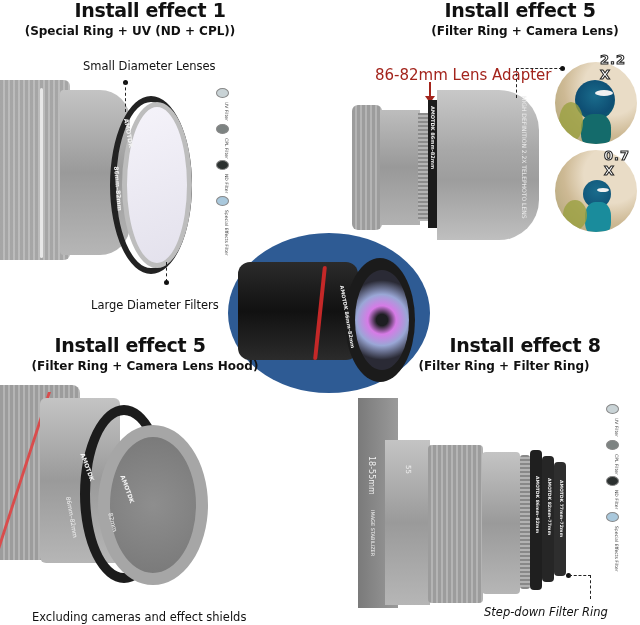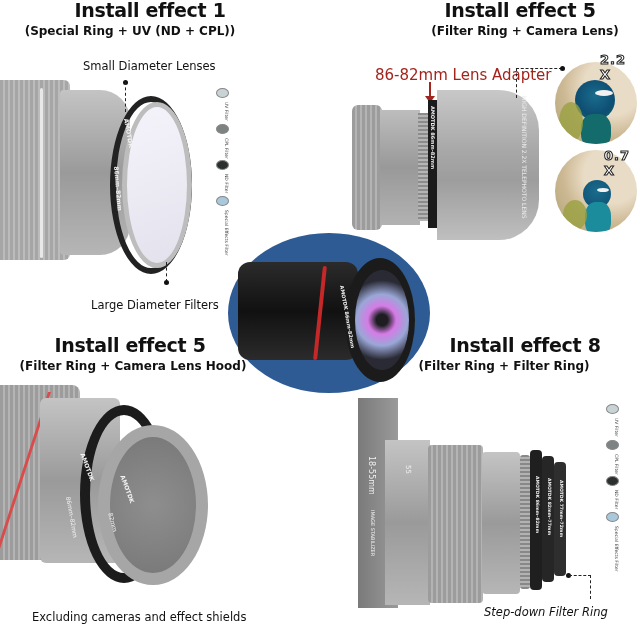--- a/index.html
+++ b/index.html
@@ -147,21 +147,21 @@
   <div class="abs" style="left:228px; top:233px; width:202px; height:160px; border-radius:50%; background:#2e5b94;"></div>
   <div class="abs" style="left:238px; top:262px; width:120px; height:98px; border-radius:12px; background:linear-gradient(180deg,#2b2b2b,#111 50%,#2b2b2b);"></div>
   <div class="abs" style="left:318px; top:266px; width:4px; height:94px; background:#c42828; border-radius:2px; transform:skewX(-6deg);"></div>
   <div class="abs" style="left:345px; top:258px; width:70px; height:124px; border-radius:50%; background:#1b1b1b;"></div>
   <div class="abs" style="left:355px; top:270px; width:54px; height:100px; border-radius:50%; background:radial-gradient(circle at 50% 50%, #1e1e22 0 10%, #d67be6 25%, #9aa7d6 45%, #2a2a35 70%);"></div>
   <div class="ring-text" style="left:345px; top:285px; transform:rotate(80deg); font-size:5px;">AMOTDK 86mm–82mm</div>
 </div>
 
 <div>
   <div class="title" style="left:25px; top:334px; width:210px;">Install effect 5</div>
-  <div class="subtitle" style="left:8px; top:359px; width:250px;">(Filter Ring + Camera Lens Hood)</div>
+  <div class="subtitle" style="left:20px; top:359px; width:250px;">(Filter Ring + Camera Lens Hood)</div>
 
   <div>
     <div class="lens-body" style="left:-10px; top:385px; width:90px; height:175px; border-radius:8px;"></div>
     <div class="abs" style="left:22px; top:392px; width:3px; height:160px; background:#d94c4c; transform:skewX(-18deg);"></div>
     <div class="lens-grey" style="left:40px; top:398px; width:80px; height:165px; border-radius:6px;"></div>
     <div class="ring-dark" style="left:80px; top:405px; width:88px; height:178px; border-width:10px; border-color:#1c1c1c;"></div>
     <div class="abs" style="left:98px; top:425px; width:110px; height:160px; border-radius:50%; border:12px solid #a6a6a6; background:radial-gradient(circle, #8e8e8e, #777);"></div>
     <div class="ring-text" style="left:86px; top:452px; transform:rotate(70deg);">AMOTDK</div>
     <div class="ring-text" style="left:72px; top:496px; transform:rotate(80deg); font-weight:normal;">86mm–82mm</div>
     <div class="ring-text" style="left:126px; top:474px; transform:rotate(70deg);">AMOTDK</div>

